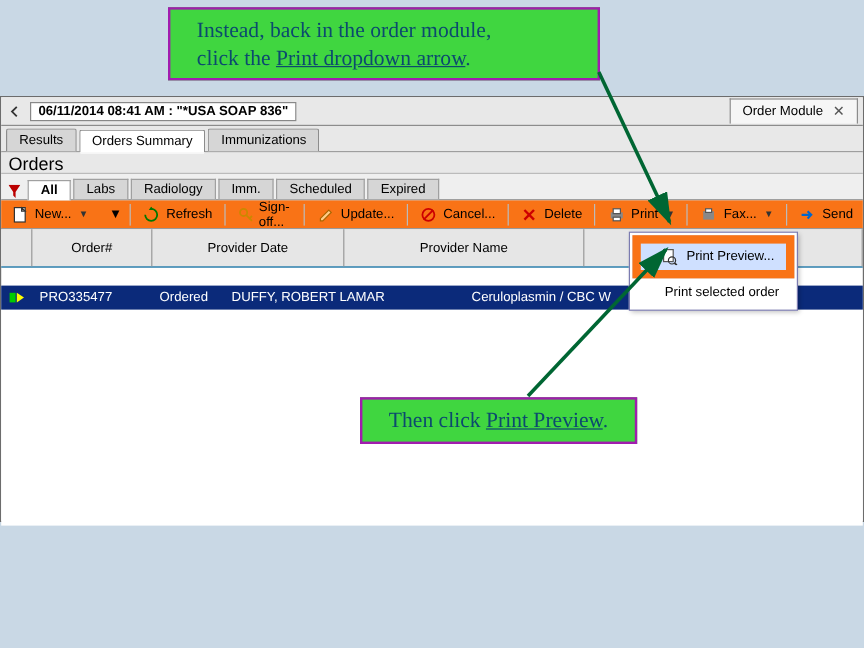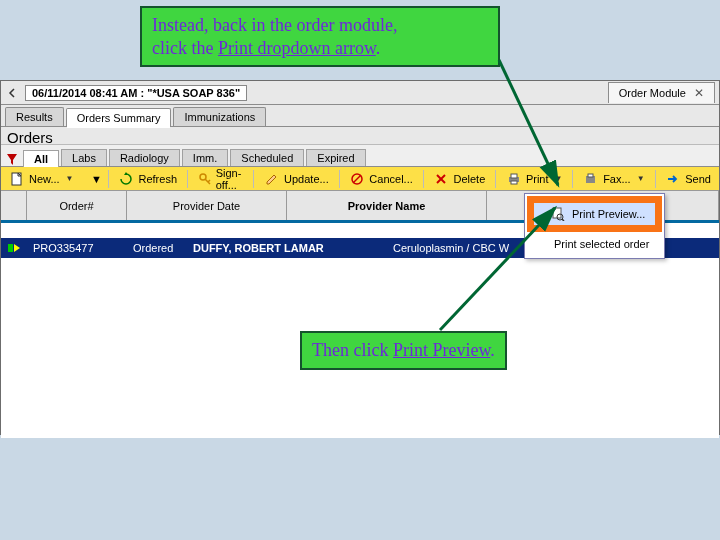--- a/index.html
+++ b/index.html
@@ -9,26 +9,26 @@
     background: #c9d8e5;
     font-family: Tahoma, Verdana, sans-serif;
     font-size: 11px;
     color: #000;
     position: relative;
     overflow: hidden;
   }
   .callout {
     position: absolute;
     background: #40d640;
-    border: 2px solid #14532d;
-    padding: 6px 10px;
+    border: 2px solid #a21caf;
+    padding: 6px 22px;
     font-family: "Comic Sans MS", cursive;
     font-size: 18px;
     line-height: 1.25;
-    color: #6d28d9;
+    color: #0c4a6e;
   }
   .callout .u { text-decoration: underline; }
   .app {
     position: absolute;
     left: 0; right: 0;
     top: 80px;
     background: #fff;
     border: 1px solid #6c6c6c;
     height: 355px;
   }
@@ -121,21 +121,21 @@
   }
   .filter-tab.active { background:#fff; font-weight:bold; position:relative; top:1px; }
   .funnel {
     width: 10px; height: 12px; margin: 0 4px 0 2px;
     display:inline-block;
   }
   .toolbar {
     height: 24px;
     display: flex;
     align-items: center;
-    background: #fde047;
+    background: #f97316;
     border-bottom: 1px solid #999;
     padding: 0 4px;
     gap: 4px;
     font-size: 11px;
   }
   .tbtn {
     display: inline-flex;
     align-items: center;
     gap: 4px;
     padding: 2px 4px;
@@ -145,36 +145,36 @@
     font-size: 8px;
     color: #333;
     margin-left: 2px;
   }
   .tsep { width:1px; height:18px; background:#bbb; margin: 0 2px; }
   .icon { width: 16px; height: 16px; display:inline-flex; align-items:center; justify-content:center; }
   .grid-hdr {
     height: 32px;
     display: flex;
     background: #e6e6e6;
-    border-bottom: 3px solid #0369a1;
+    border-bottom: 1px solid #0369a1;
     font-size: 11px;
   }
   .grid-hdr > div {
     border-right: 1px solid #999;
     display: flex;
     align-items: center;
     justify-content: center;
     text-align: center;
     padding: 2px 4px;
   }
   .col-ic { width: 26px; }
   .col-ord { width: 100px; }
   .col-enc { width: 160px; }
   .col-stat { width: 60px; }
-  .col-prov { width: 200px; font-weight: bold; }
+  .col-prov { width: 200px; }
   .col-desc { flex: 1; }
   .grid-row {
     height: 20px;
     display: flex;
     background: #0b2a7a;
     color: #fff;
     font-size: 11px;
     margin-top: 15px;
   }
   .grid-row > div {

